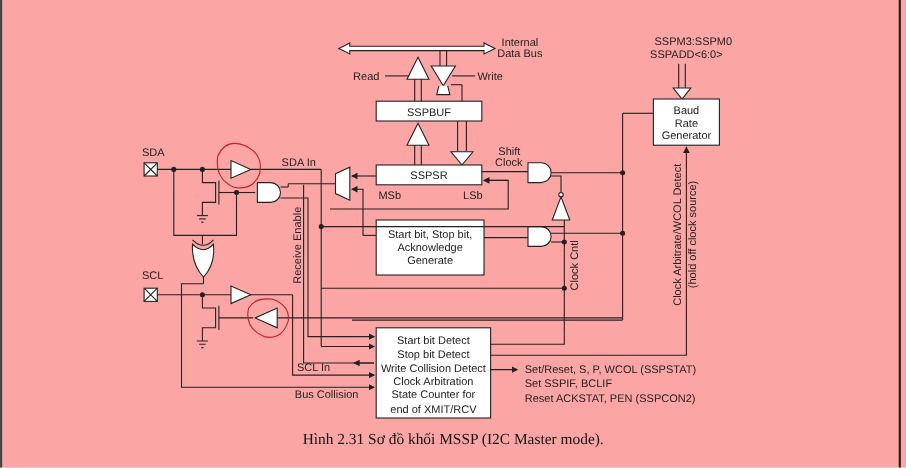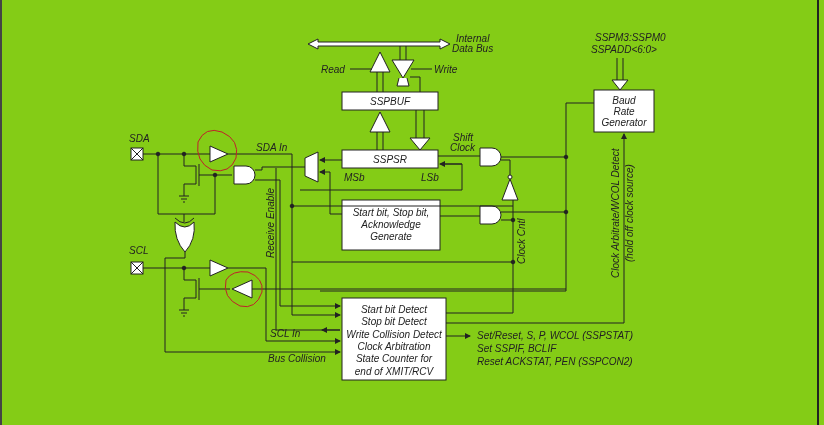--- a/index.html
+++ b/index.html
@@ -1,17 +1,17 @@
 <!DOCTYPE html>
 <html><head>
 <meta charset="utf-8">
 <style>
   html, body { margin: 0; padding: 0; background: #ffffff; }
   body { width: 824px; height: 425px; position: relative; overflow: hidden; }
-  .page { position: absolute; left: 0; top: 0; width: 824px; height: 425px; background: #84cc16; font-style: italic; }
+  .page { position: absolute; left: 0; top: 0; width: 824px; height: 425px; background: #fca5a5; }
   .border-left { position: absolute; left: 0; top: 0; width: 2px; height: 425px; background: #444; }
   .border-right { position: absolute; left: 817px; top: 0; width: 2px; height: 425px; background: #222; }
   svg { position: absolute; left: 0; top: 0; }
   svg text { font-family: "Liberation Sans", sans-serif; font-size: 10px; fill: #222; }
   .caption { position: absolute; left: 0; width: 824px; top: 393px; text-align: center;
              font-family: "Liberation Serif", serif; font-size: 14px; color: #111; }
 </style>
 </head>
 <body>
 
@@ -218,13 +218,14 @@
     <text x="394" y="338" text-anchor="middle">Write Collision Detect</text>
     <text x="394" y="350" text-anchor="middle">Clock Arbitration</text>
     <text x="394" y="362" text-anchor="middle">State Counter for</text>
     <text x="394" y="375" text-anchor="middle">end of XMIT/RCV</text>
 
     <text x="477" y="339">Set/Reset, S, P, WCOL (SSPSTAT)</text>
     <text x="477" y="352">Set SSPIF, BCLIF</text>
     <text x="477" y="365">Reset ACKSTAT, PEN (SSPCON2)</text>
   </svg>
 
+  <div class="caption">Hình 2.31 Sơ đồ khối MSSP (I2C Master mode).</div>
 </div>
 
 </body></html>

